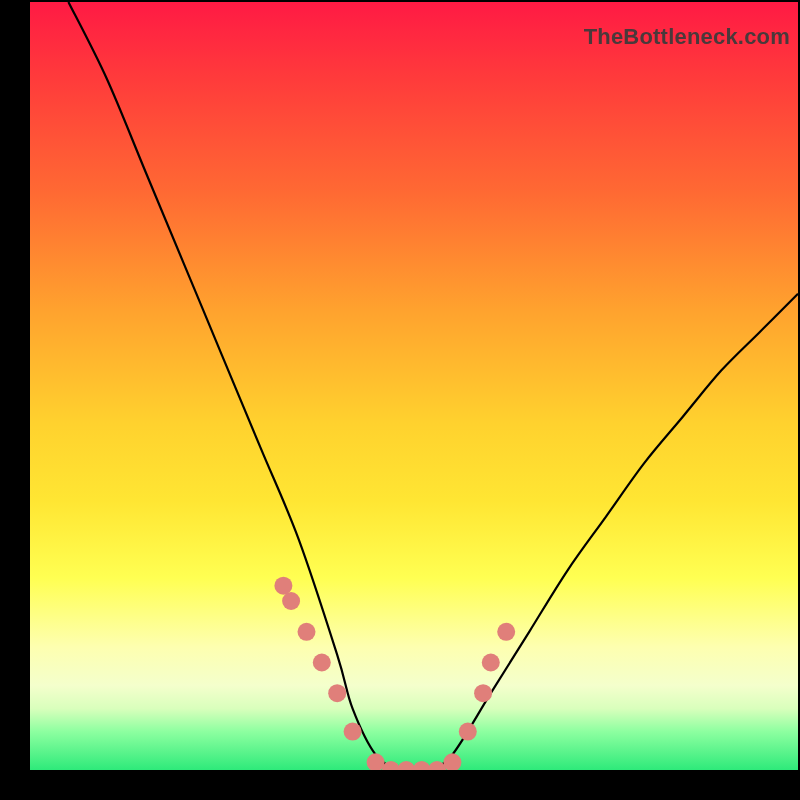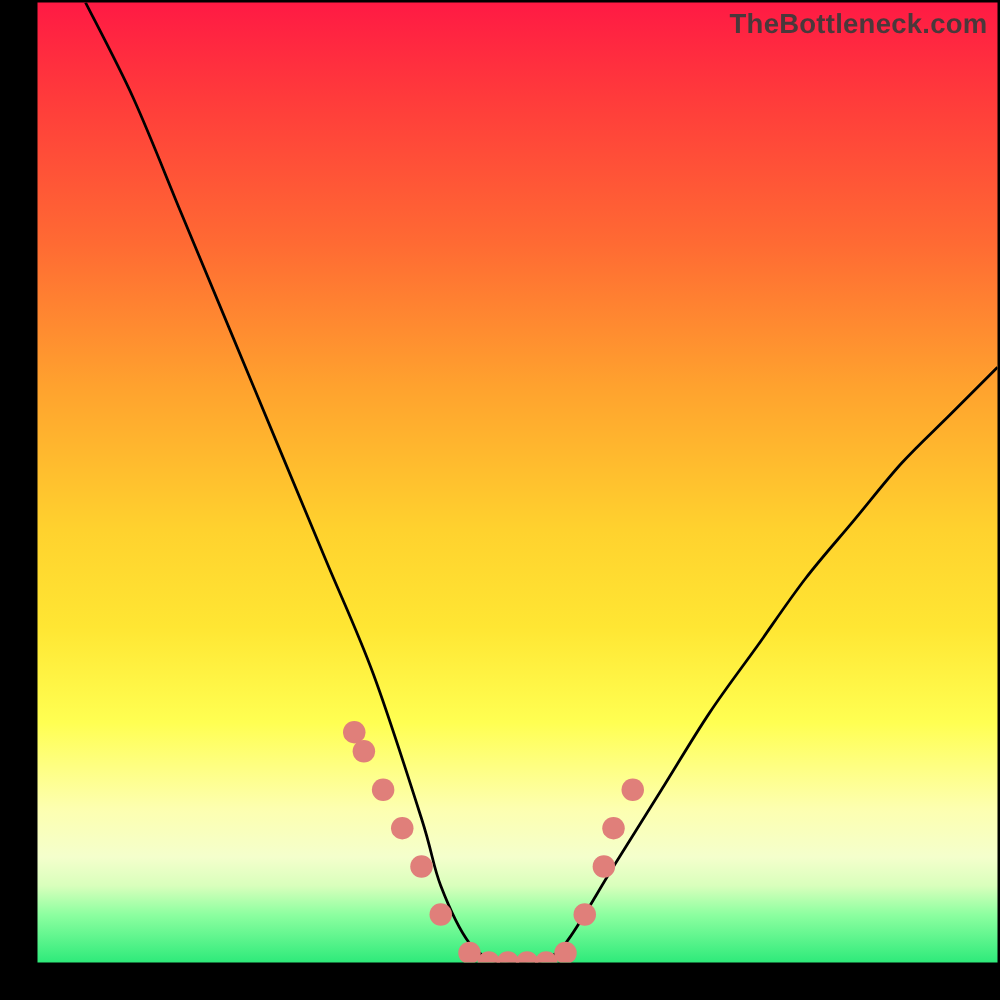--- a/index.html
+++ b/index.html
@@ -40,21 +40,21 @@
   .curve-svg {
     position: absolute;
     left: 0;
     top: 0;
     width: 768px;
     height: 768px;
     pointer-events: none;
   }
   .watermark {
     position: absolute;
-    top: 4px;
+    top: 22px;
     right: 8px;
     font-family: Arial, Helvetica, sans-serif;
     font-size: 22px;
     font-weight: 600;
     color: #3b3b3b;
     letter-spacing: 0.2px;
     opacity: 0.92;
   }
 </style>
 </head>

